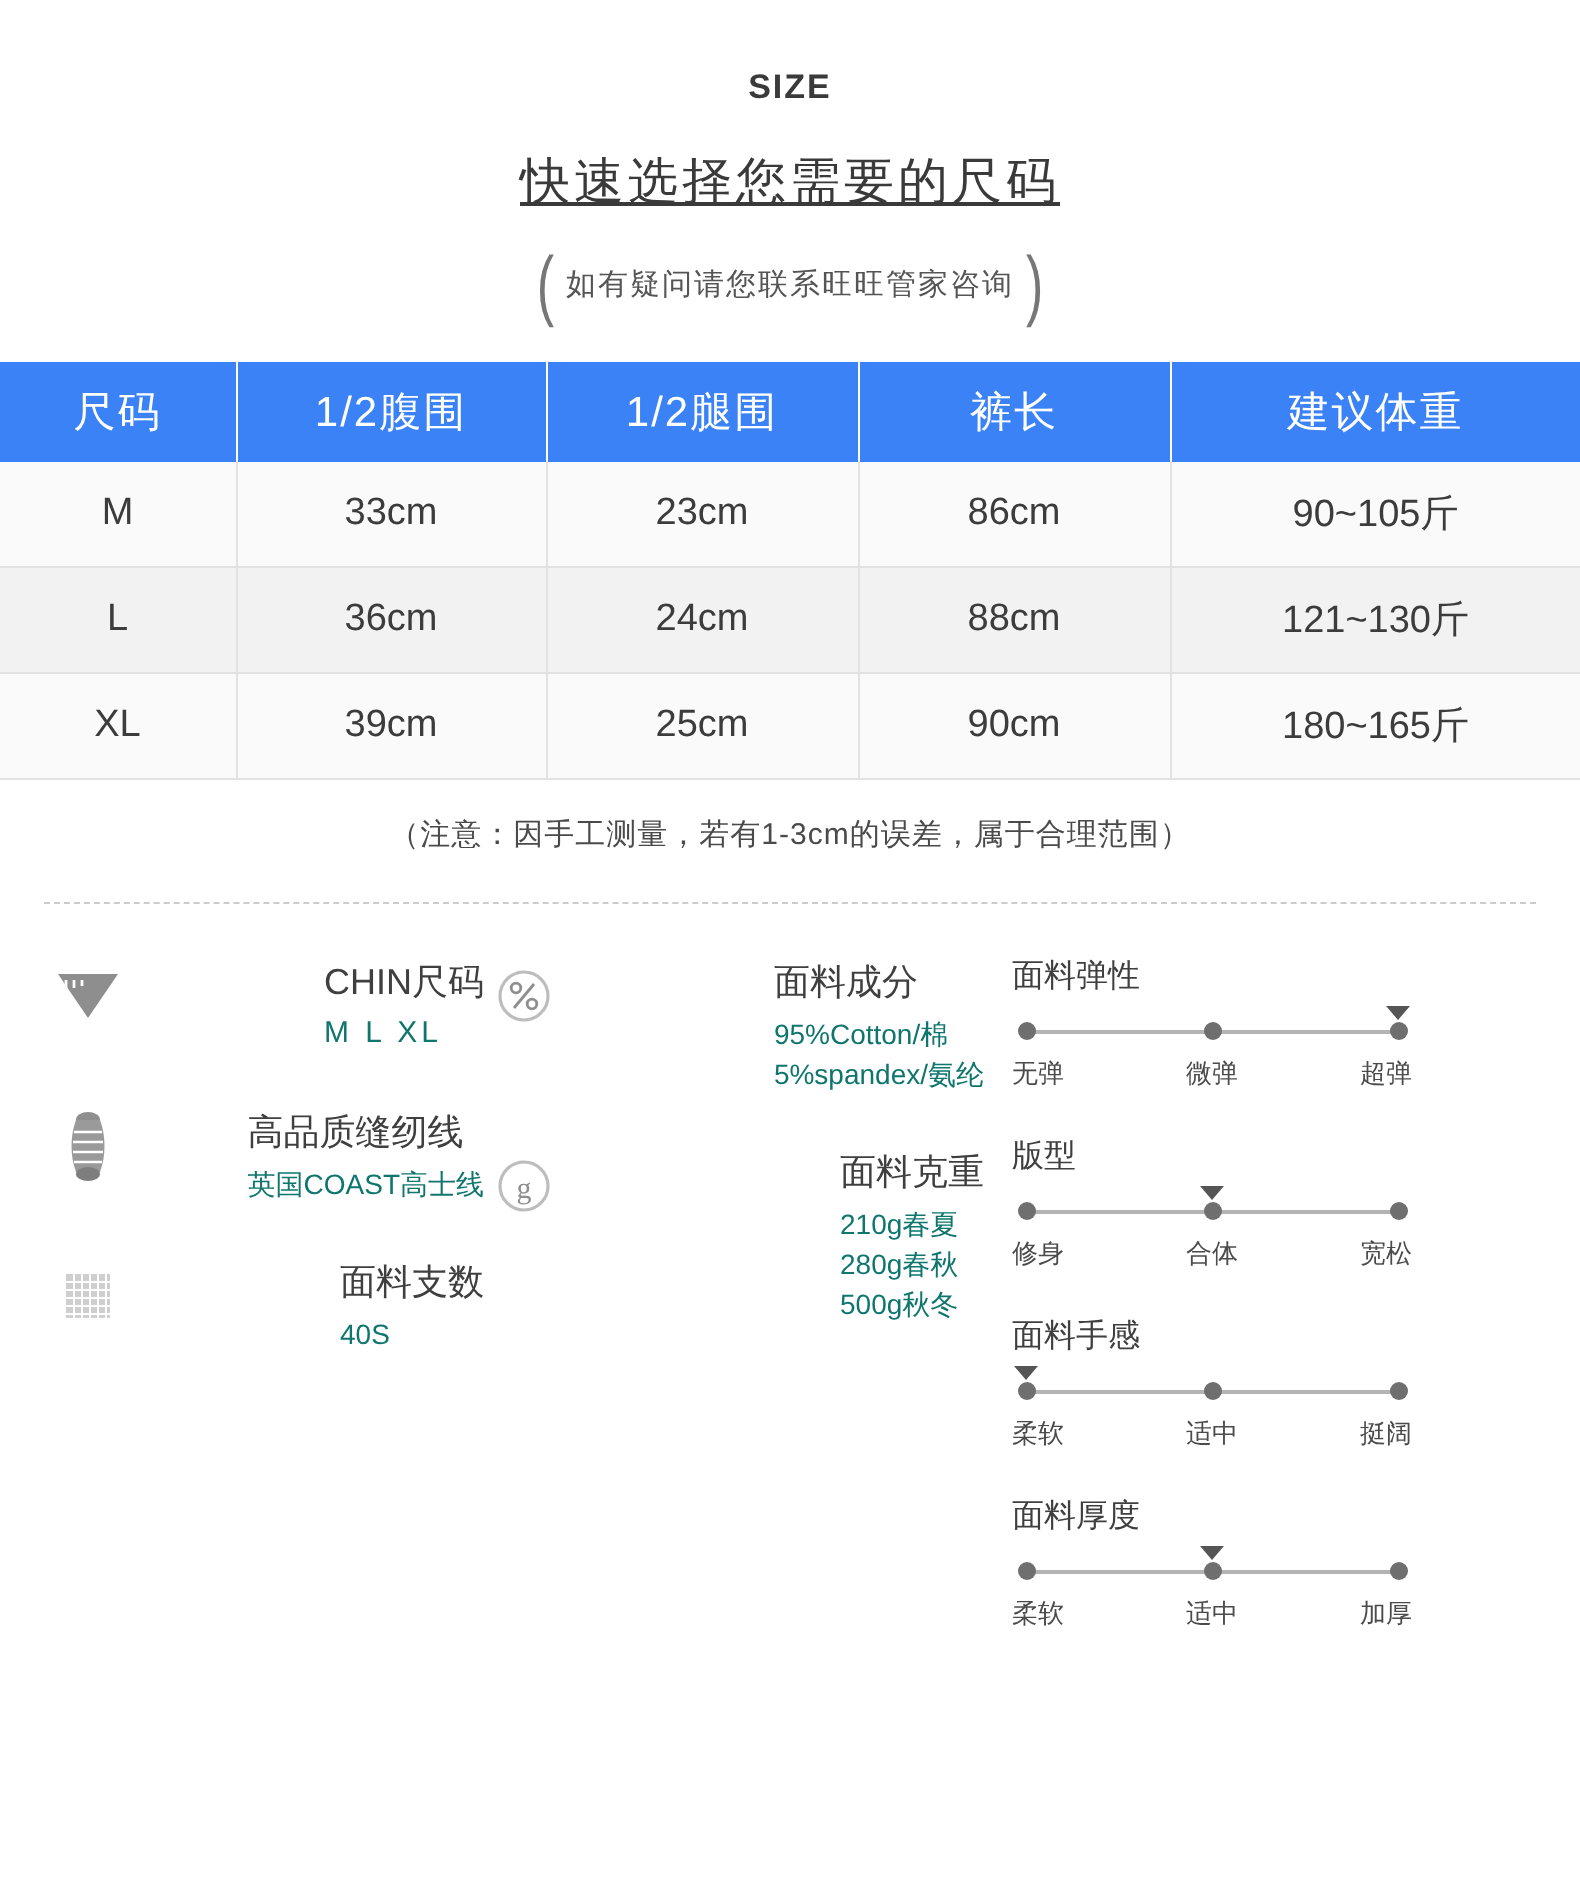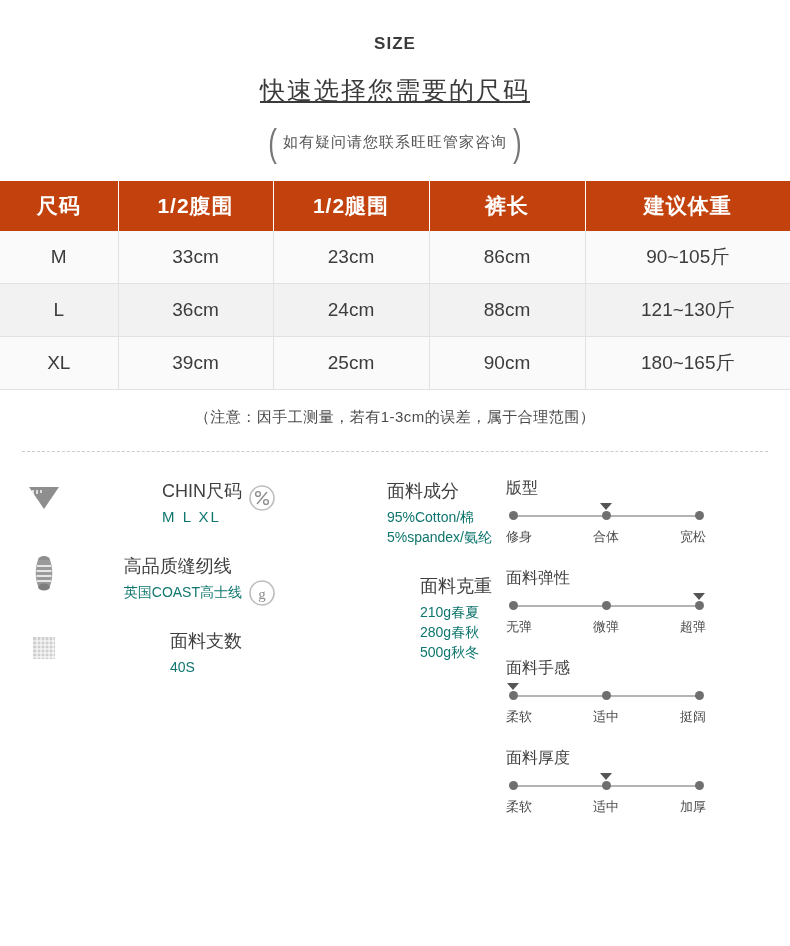--- a/index.html
+++ b/index.html
@@ -63,24 +63,24 @@
   .table-wrap {
     margin-top: 26px;
     padding: 0 0px;
   }
   table.size-table {
     width: 790px;
     border-collapse: collapse;
     table-layout: fixed;
   }
   table.size-table th {
-    background: #c2410c;
+    background: #3b82f6;
     color: #ffffff;
     font-size: 21px;
-    font-weight: bold;
+    font-weight: normal;
     height: 48px;
     border-right: 1px solid #ffffff;
     letter-spacing: 1px;
   }
   table.size-table th:last-child { border-right: none; }
   table.size-table td {
     font-size: 19px;
     color: #3c3c3c;
     height: 50px;
     text-align: center;
@@ -347,48 +347,48 @@
 280g春秋
 500g秋冬</div>
         </div>
       </div>
 
     </div>
 
     <div class="col-right">
 
       <div class="meter-block">
+        <div class="meter-title">面料弹性</div>
+        <div class="meter">
+          <div class="track"></div>
+          <div class="dot p0"></div>
+          <div class="dot p1"></div>
+          <div class="dot p2"></div>
+          <div class="marker" style="left:193px"></div>
+        </div>
+        <div class="meter-labels">
+          <span>无弹</span>
+          <span>微弹</span>
+          <span>超弹</span>
+        </div>
+      </div>
+
+      <div class="meter-block">
         <div class="meter-title">版型</div>
         <div class="meter">
           <div class="track"></div>
           <div class="dot p0"></div>
           <div class="dot p1"></div>
           <div class="dot p2"></div>
           <div class="marker" style="left:100px"></div>
         </div>
         <div class="meter-labels">
           <span>修身</span>
           <span>合体</span>
           <span>宽松</span>
-        </div>
-      </div>
-
-      <div class="meter-block">
-        <div class="meter-title">面料弹性</div>
-        <div class="meter">
-          <div class="track"></div>
-          <div class="dot p0"></div>
-          <div class="dot p1"></div>
-          <div class="dot p2"></div>
-          <div class="marker" style="left:193px"></div>
-        </div>
-        <div class="meter-labels">
-          <span>无弹</span>
-          <span>微弹</span>
-          <span>超弹</span>
         </div>
       </div>
 
       <div class="meter-block">
         <div class="meter-title">面料手感</div>
         <div class="meter">
           <div class="track"></div>
           <div class="dot p0"></div>
           <div class="dot p1"></div>
           <div class="dot p2"></div>

